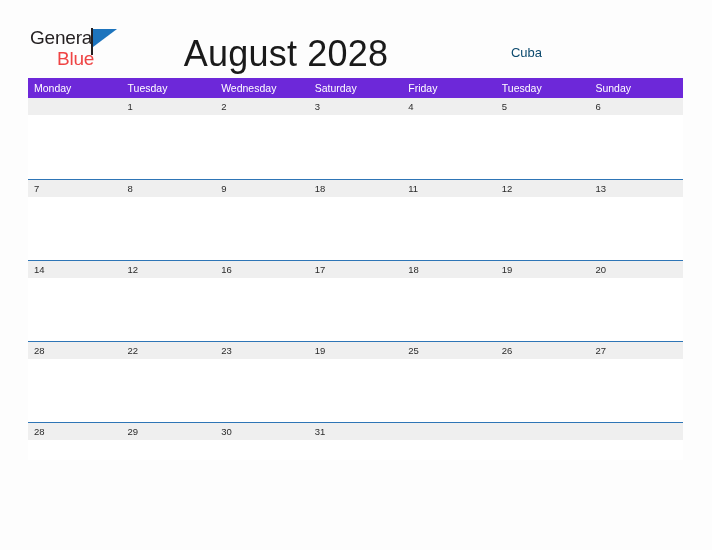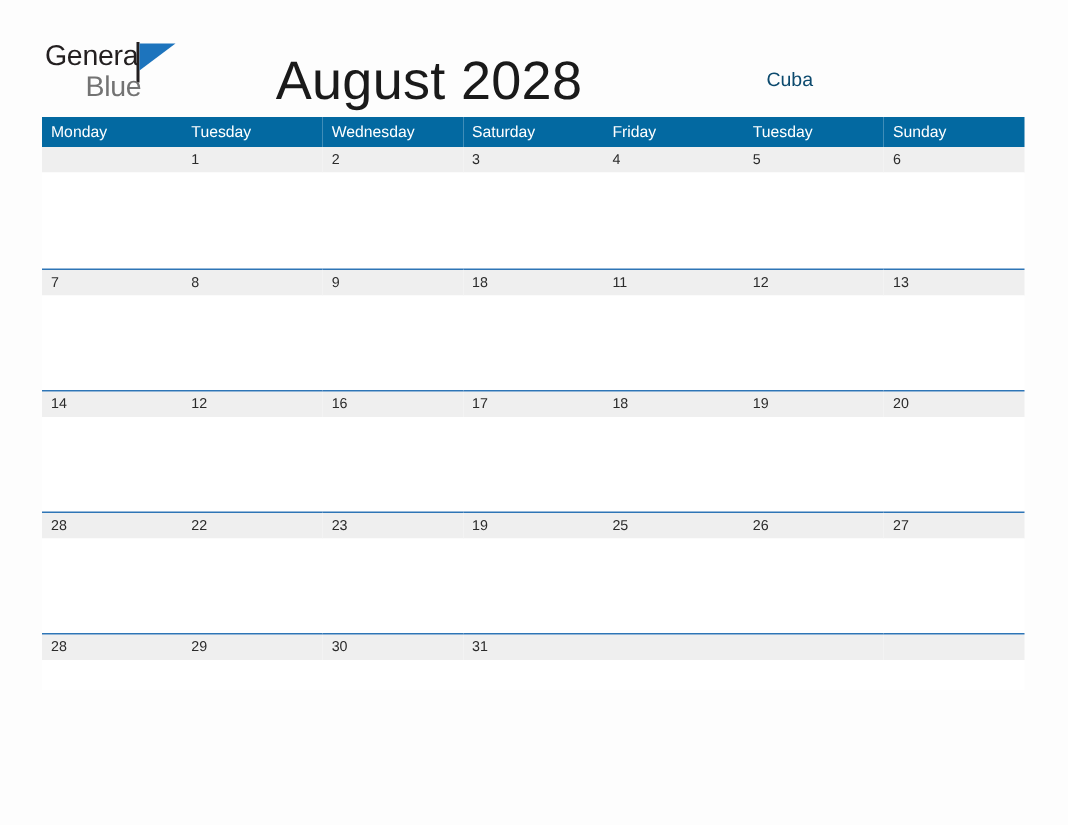--- a/index.html
+++ b/index.html
@@ -42,21 +42,21 @@
     color: #231f20;
     letter-spacing: -0.2px;
     line-height: 22px;
     white-space: nowrap;
   }
   .logo-blue {
     position: absolute;
     left: 27px;
     top: 21px;
     font-size: 19px;
-    color: #737373;
+    color: #ef4444;
     letter-spacing: -0.2px;
     line-height: 22px;
     white-space: nowrap;
     text-align: right;
   }
   .logo-flagpole {
     position: absolute;
     left: 61px;
     top: 1px;
     width: 2px;
@@ -103,21 +103,21 @@
     width: 655px;
   }
 
   .cal-table {
     width: 100%;
     border-collapse: collapse;
     table-layout: fixed;
   }
 
   .cal-table th {
-    background: #0369a1;
+    background: #6d28d9;
     color: #ffffff;
     font-size: 10.5px;
     font-weight: normal;
     text-align: left;
     padding: 4px 0 4px 6px;
     height: 16px;
     border: none;
     box-sizing: border-box;
   }
 

